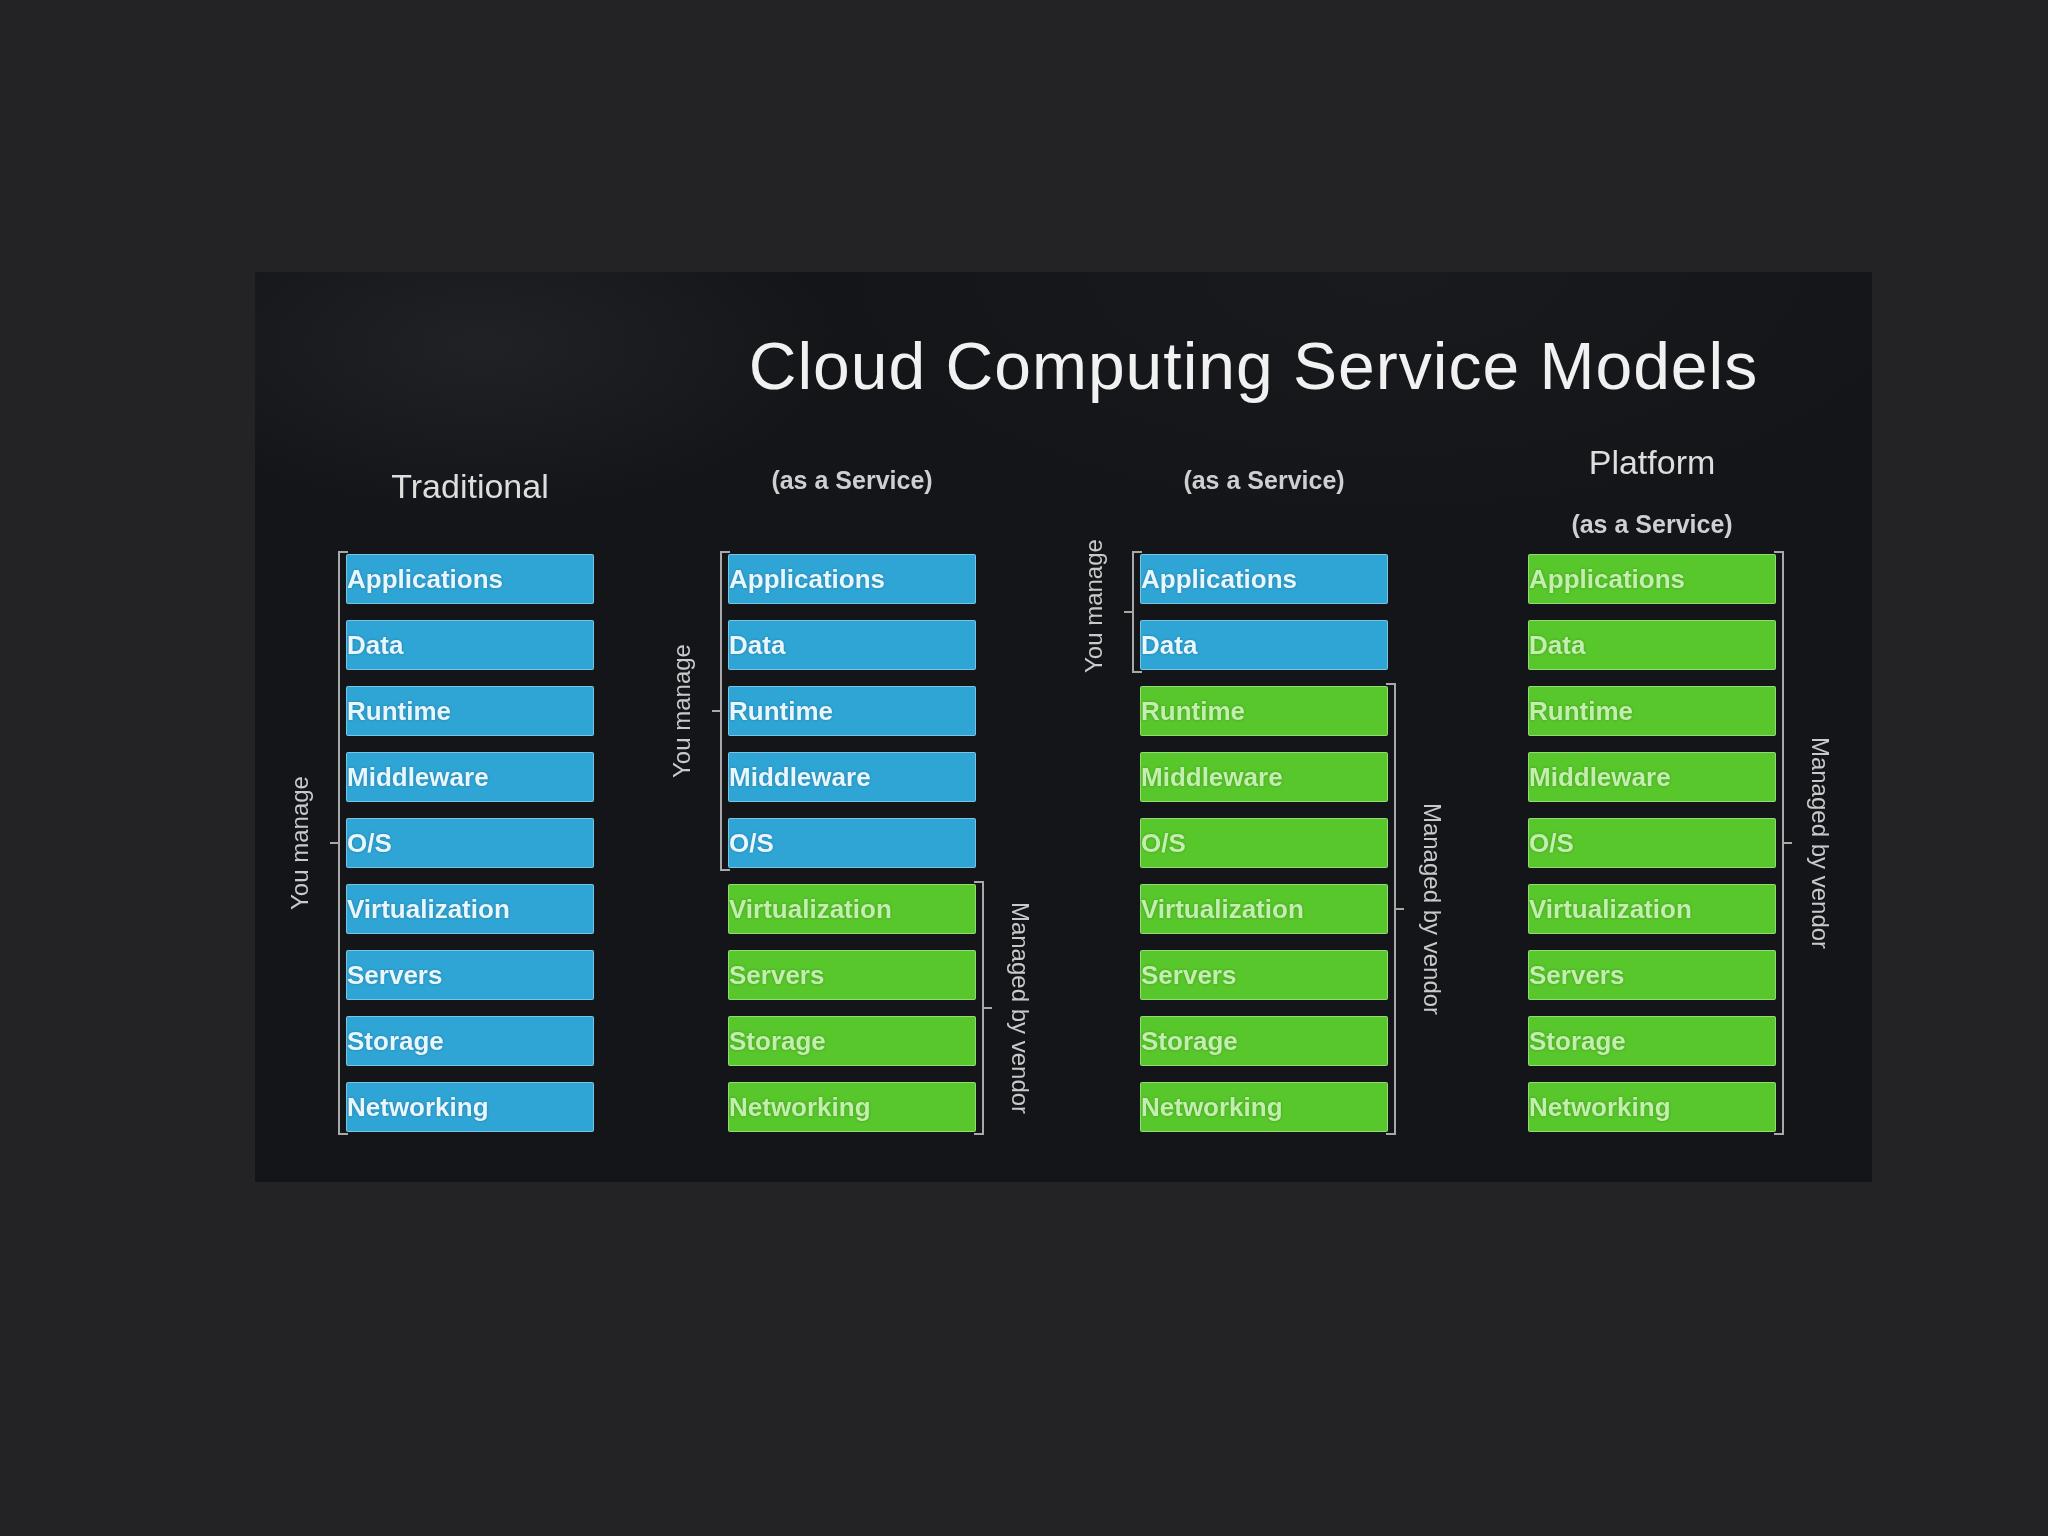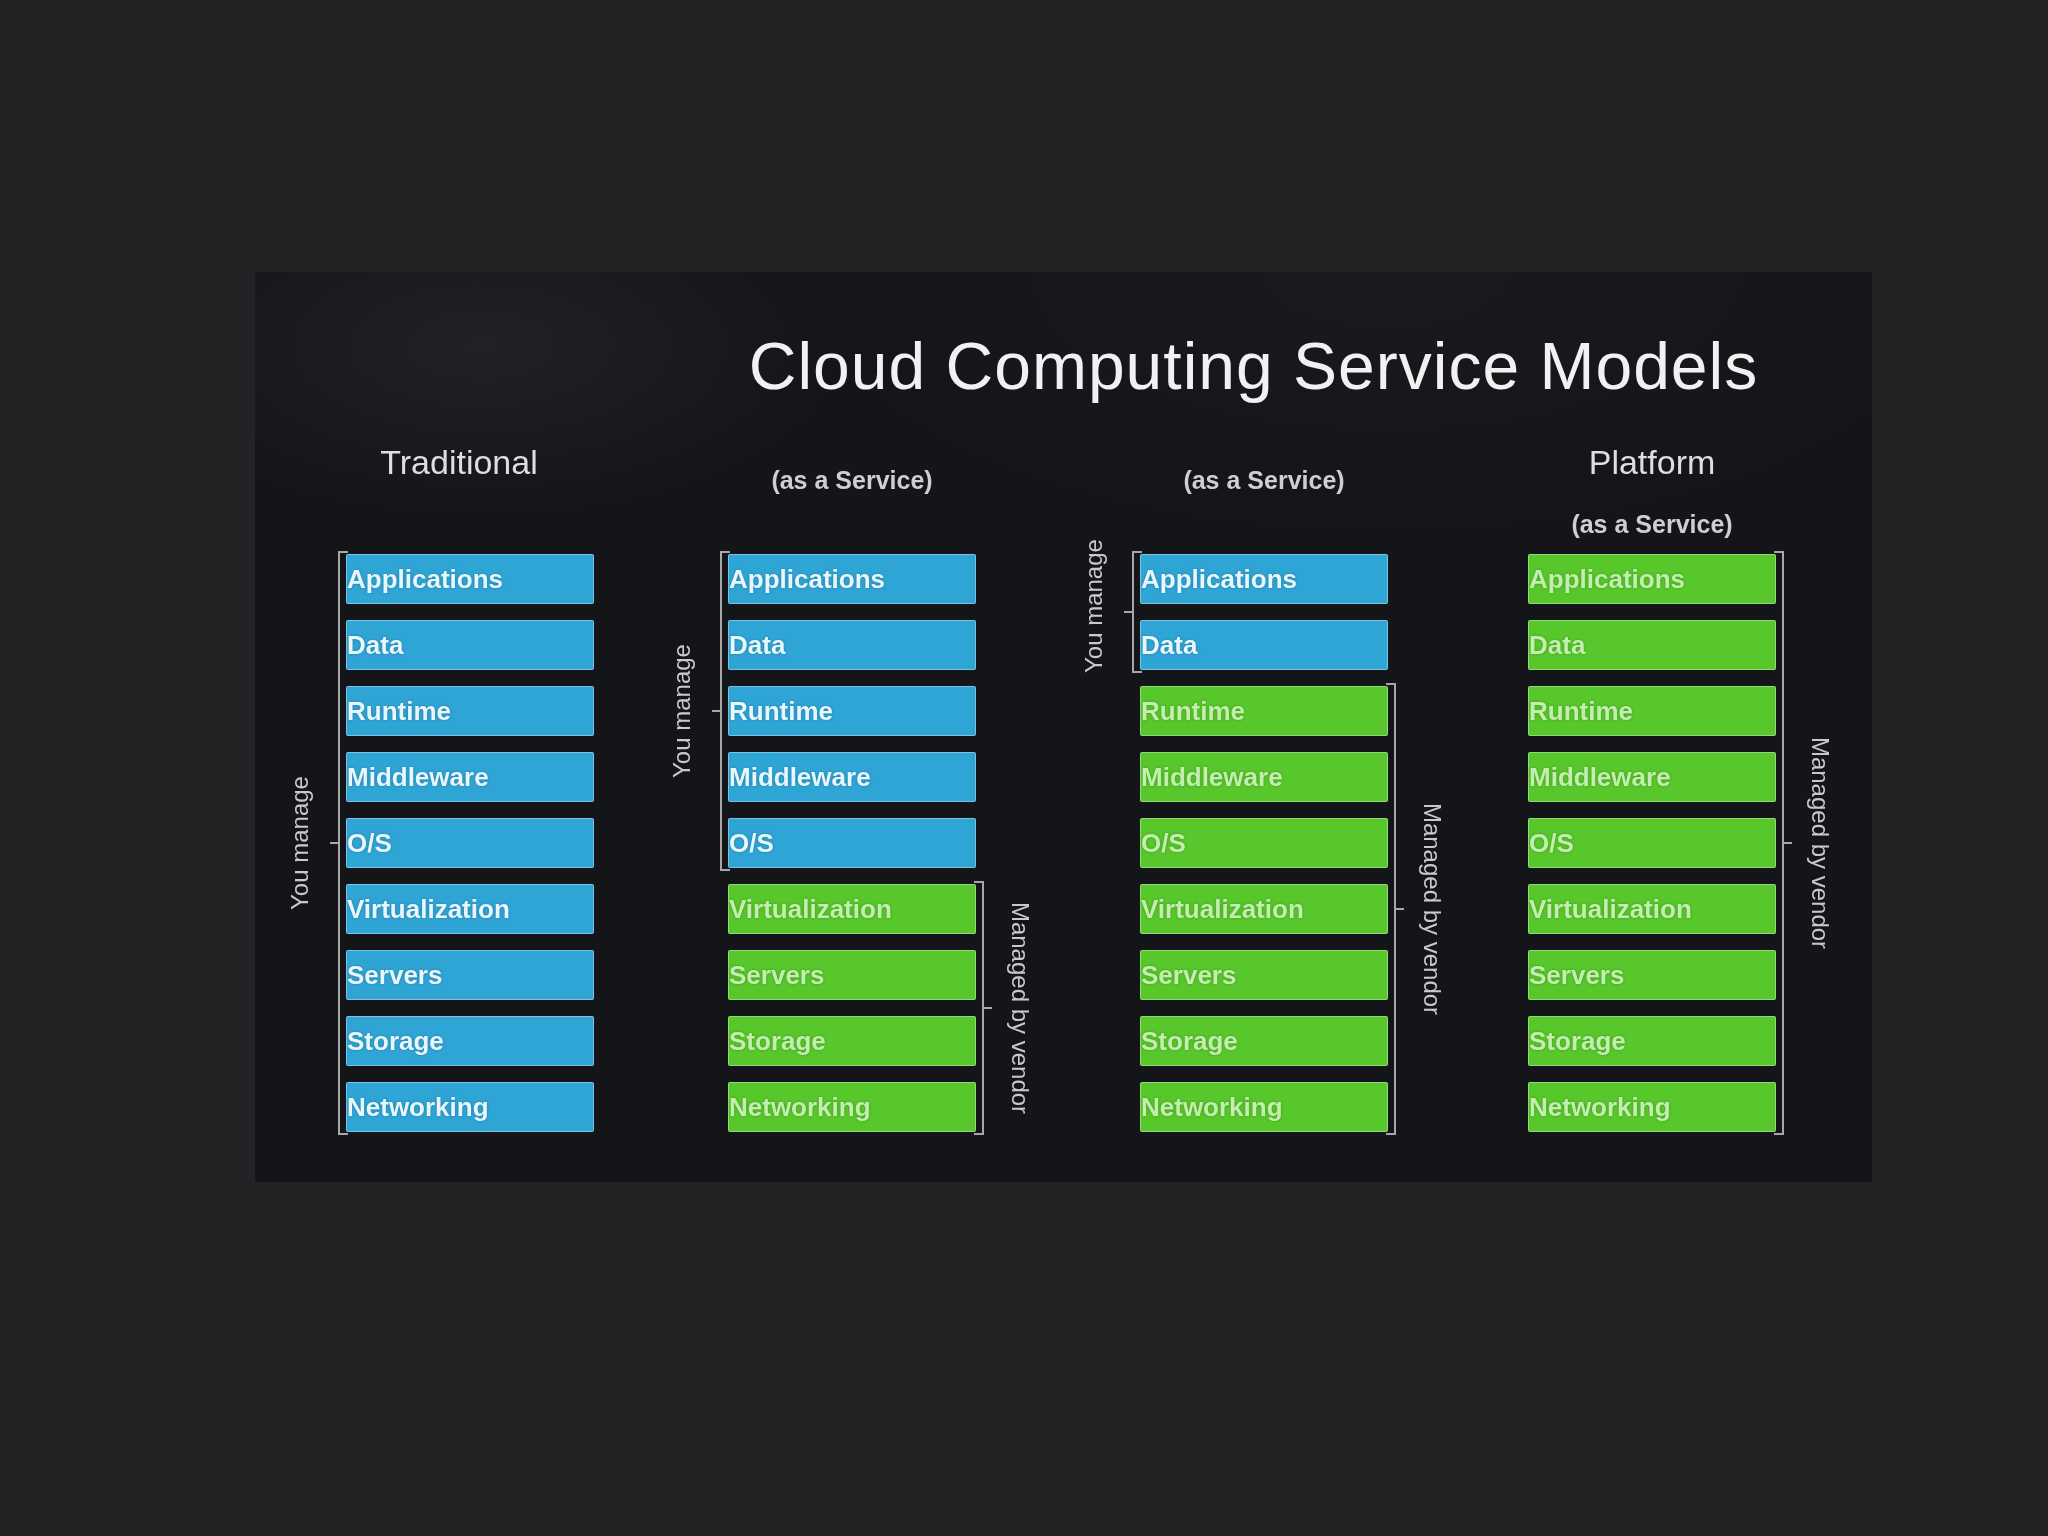--- a/index.html
+++ b/index.html
@@ -123,21 +123,21 @@
   .vlabel.down { transform: rotate(90deg); }   
 </style>
 </head>
 <body>
 
 <div id="screen">
   <div id="panel">
     <div id="title">Cloud Computing Service Models</div>
     <div id="columns-root">
         <div>
-          <div class="col-header" style="left: 4px;">
+          <div class="col-header" style="left: 15px; margin-top: 24px;">
             <div class="col-name">Traditional</div>
           </div>
           <div class="box blue" style="left: 91px; top: 282px;">Applications</div>
           <div class="box blue" style="left: 91px; top: 348px;">Data</div>
           <div class="box blue" style="left: 91px; top: 414px;">Runtime</div>
           <div class="box blue" style="left: 91px; top: 480px;">Middleware</div>
           <div class="box blue" style="left: 91px; top: 546px;">O/S</div>
           <div class="box blue" style="left: 91px; top: 612px;">Virtualization</div>
           <div class="box blue" style="left: 91px; top: 678px;">Servers</div>
           <div class="box blue" style="left: 91px; top: 744px;">Storage</div>

